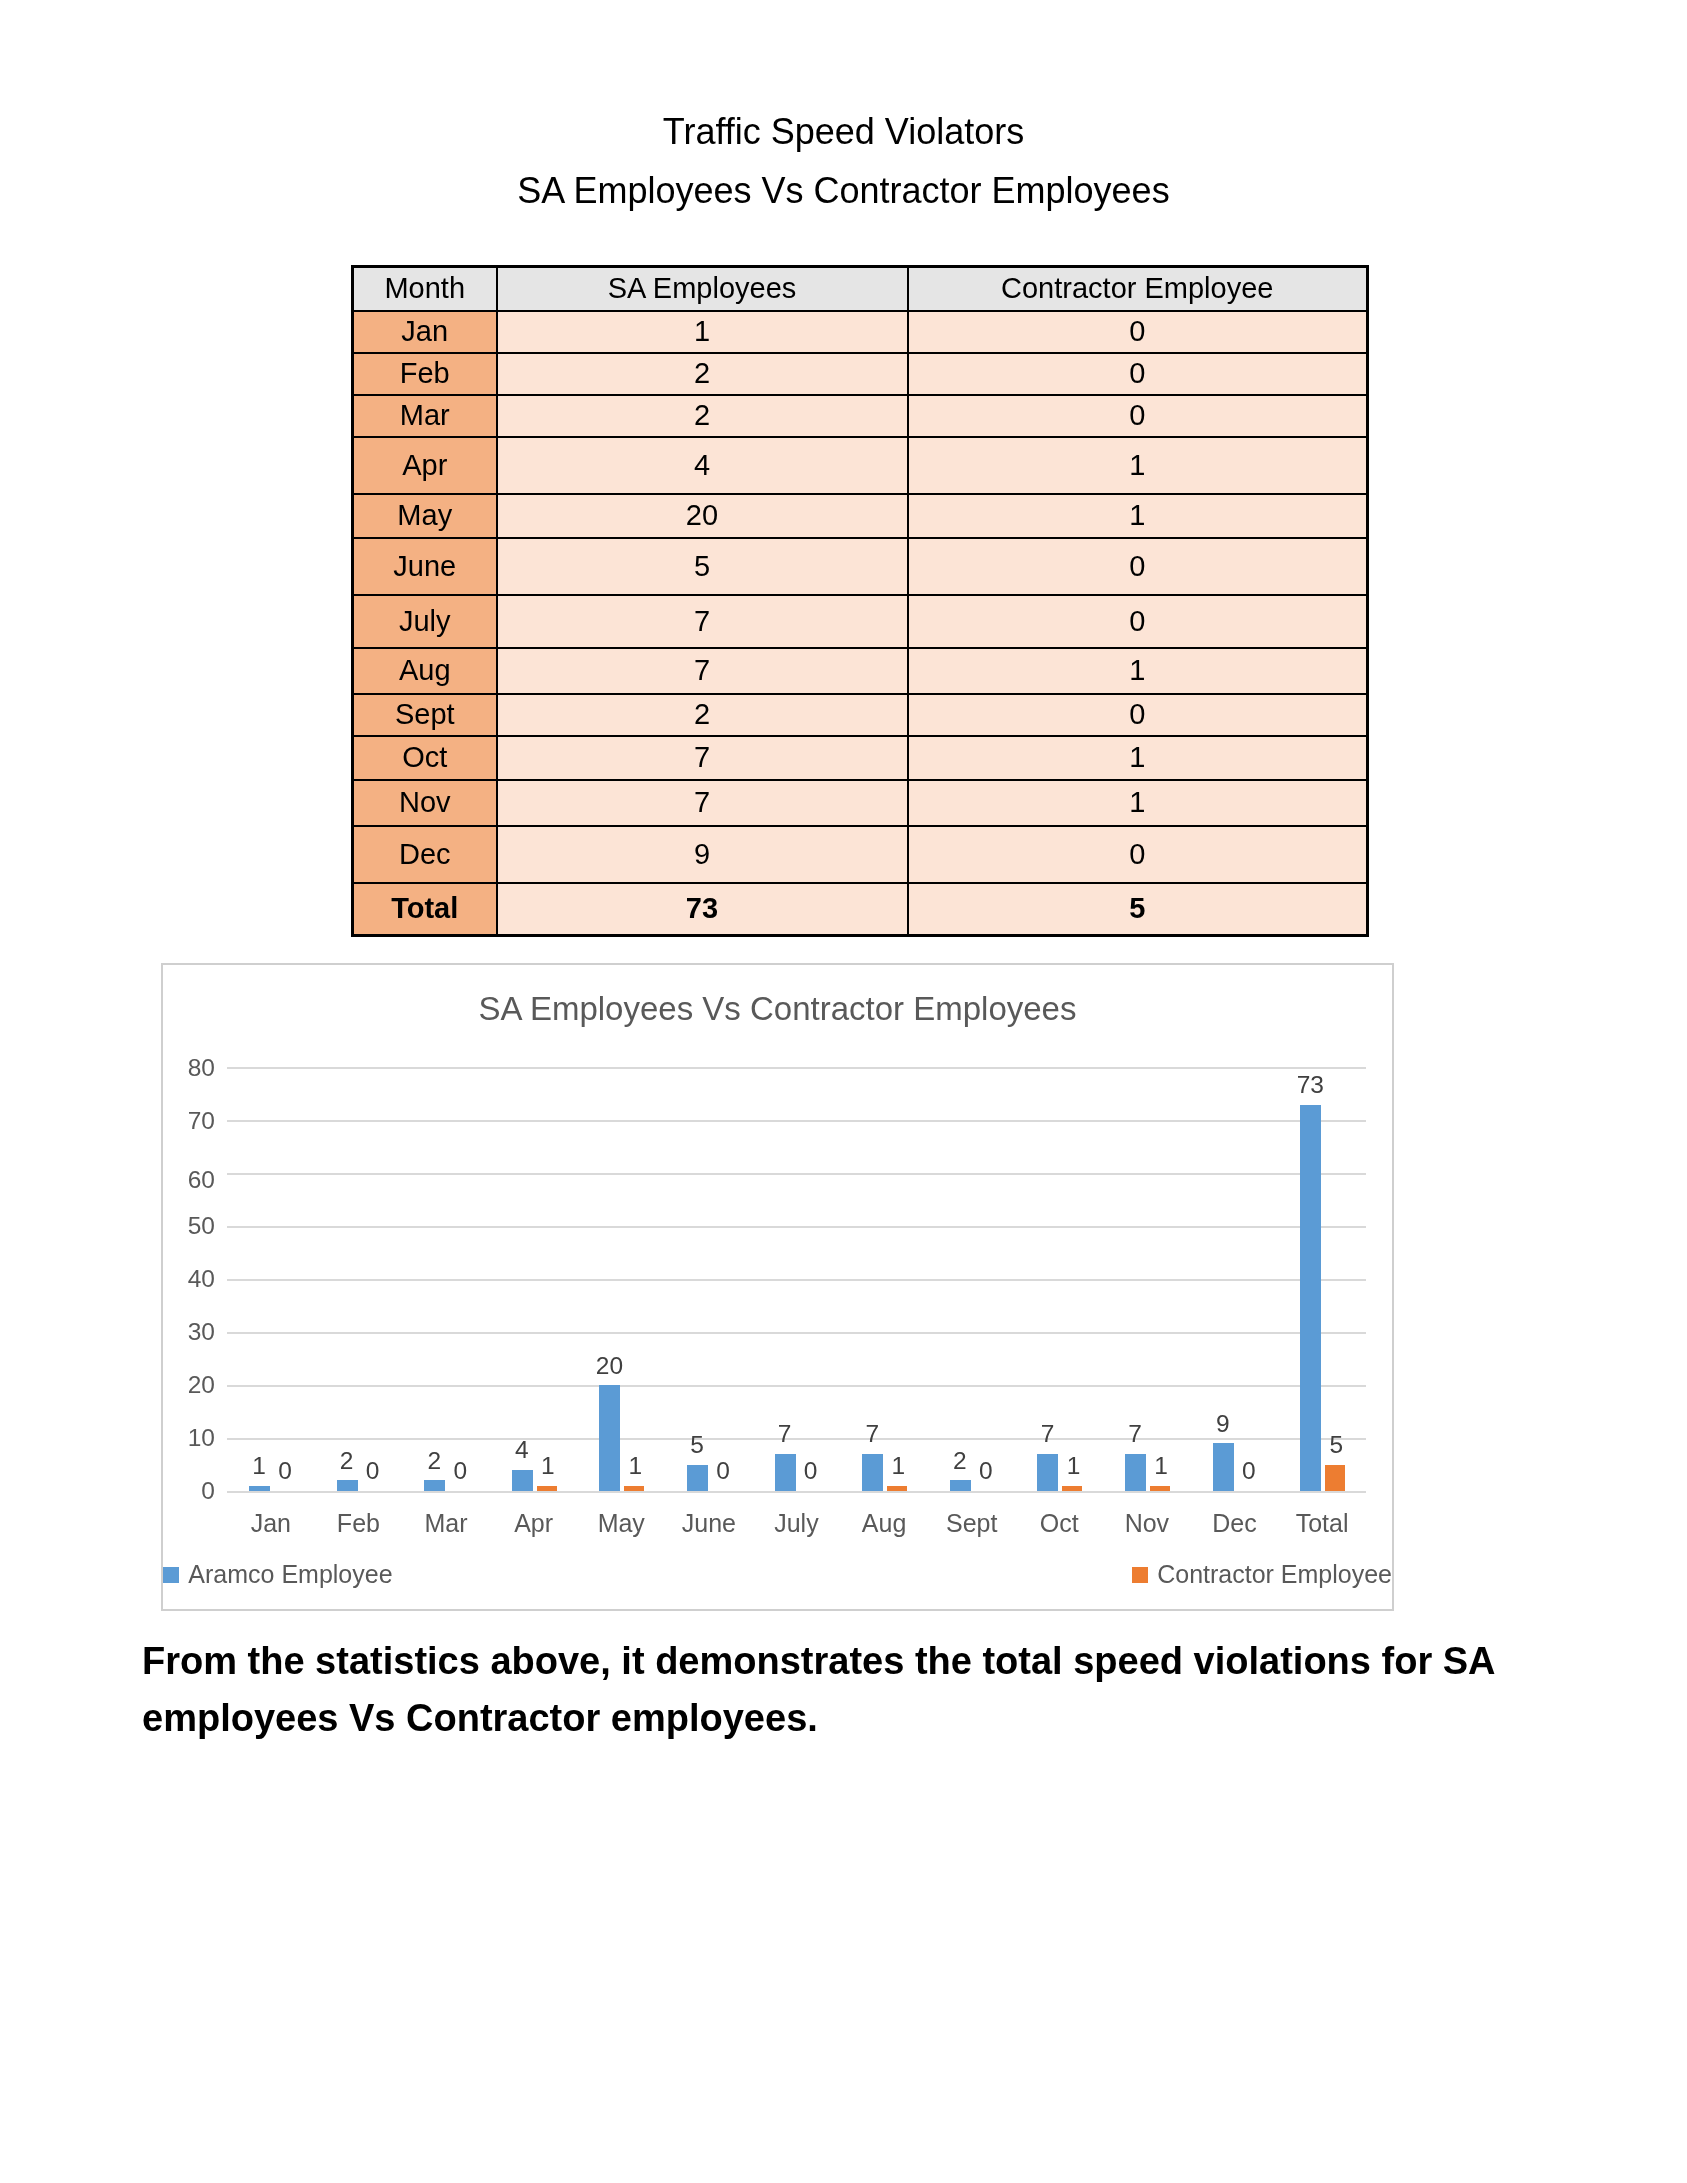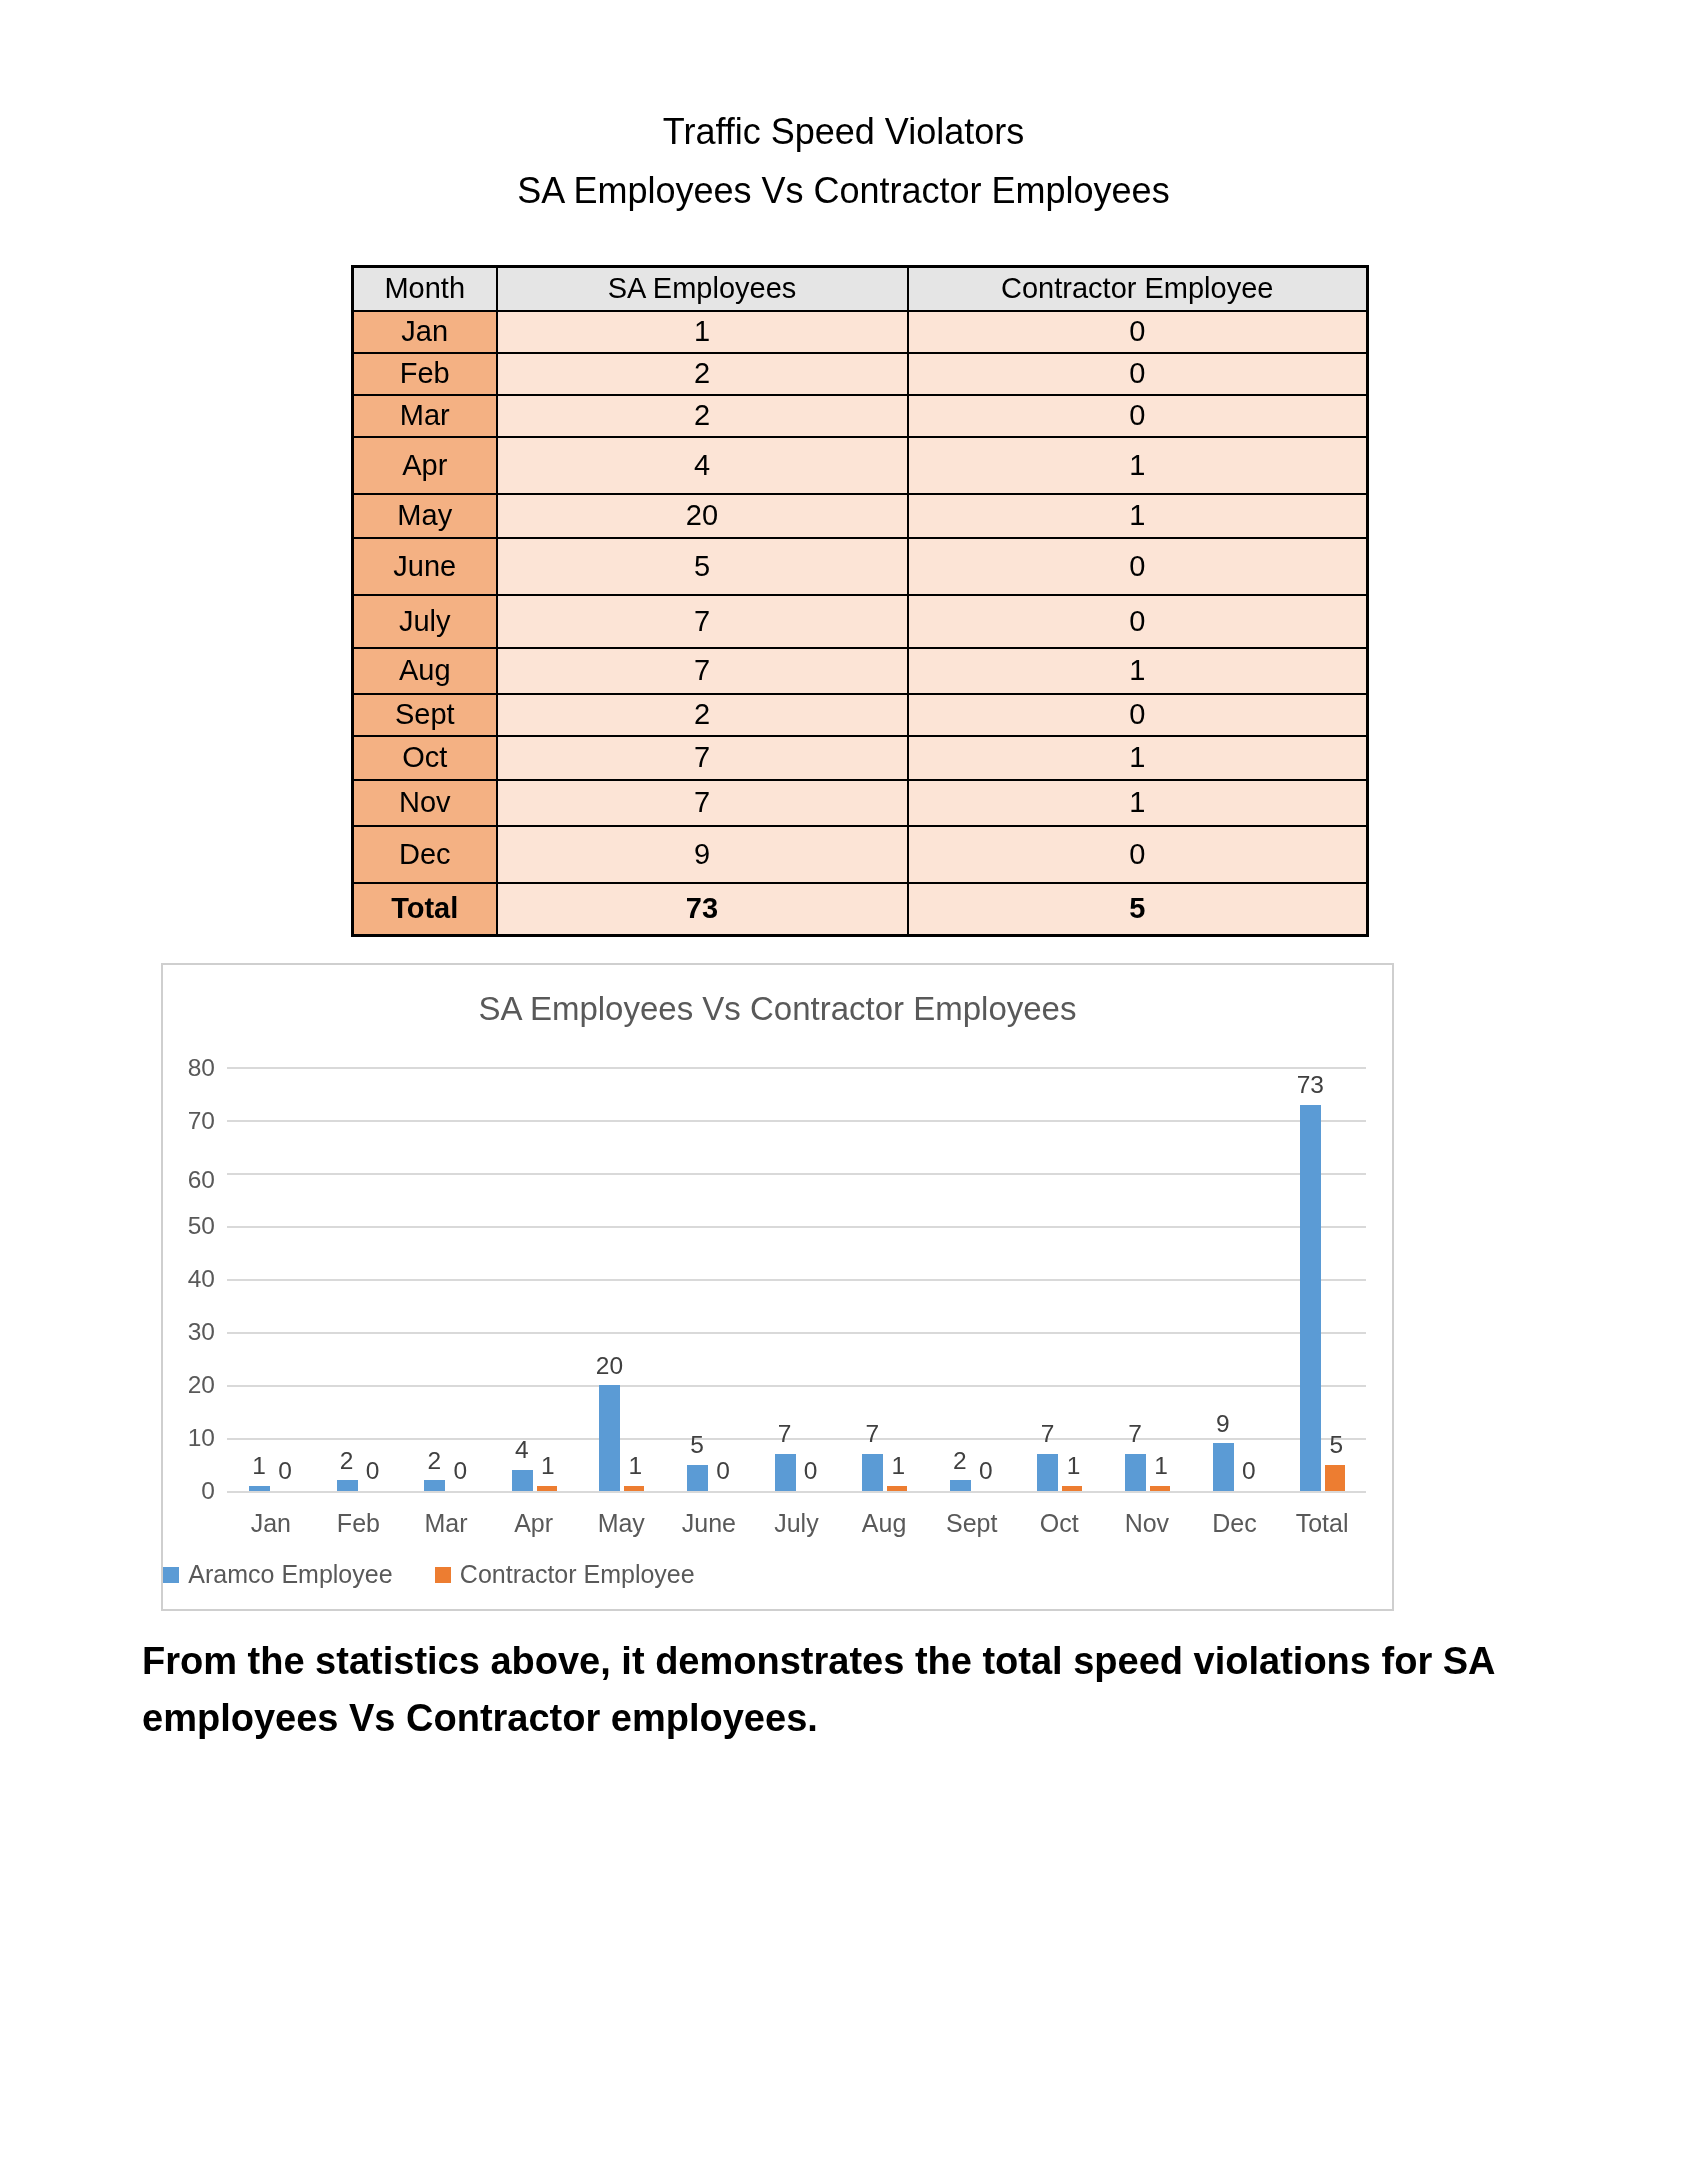--- a/index.html
+++ b/index.html
@@ -64,21 +64,21 @@
   .dlabel {
     position:absolute; transform:translateX(-50%);
     font-size:24.5px; color:#404040; white-space:nowrap; line-height:26.5px;
   }
   .dlabel.s0 { left:32px; }
   .dlabel.s1 { left:58px; }
   .xlabels { position:absolute; left:64px; top:544px; width:1139px; display:flex; }
   .xlabel { flex:1 1 0; text-align:center; font-size:25px; color:#595959; }
   .legend {
     position:absolute; top:595px; left:0; width:100%;
-    display:flex; justify-content:flex-start; align-items:center; gap:42px;
+    display:flex; justify-content:space-between; align-items:center; gap:42px;
   }
   .legend-item { display:flex; align-items:center; gap:9.3px; }
   .legend-swatch { width:16px; height:16px; display:inline-block; }
   .legend-label { font-size:25px; color:#595959; }
 
   .footer-text {
     position:absolute; left:142px; top:1633px; width:1432px;
     font-size:38px; font-weight:700; line-height:57px;
   }
 </style>

